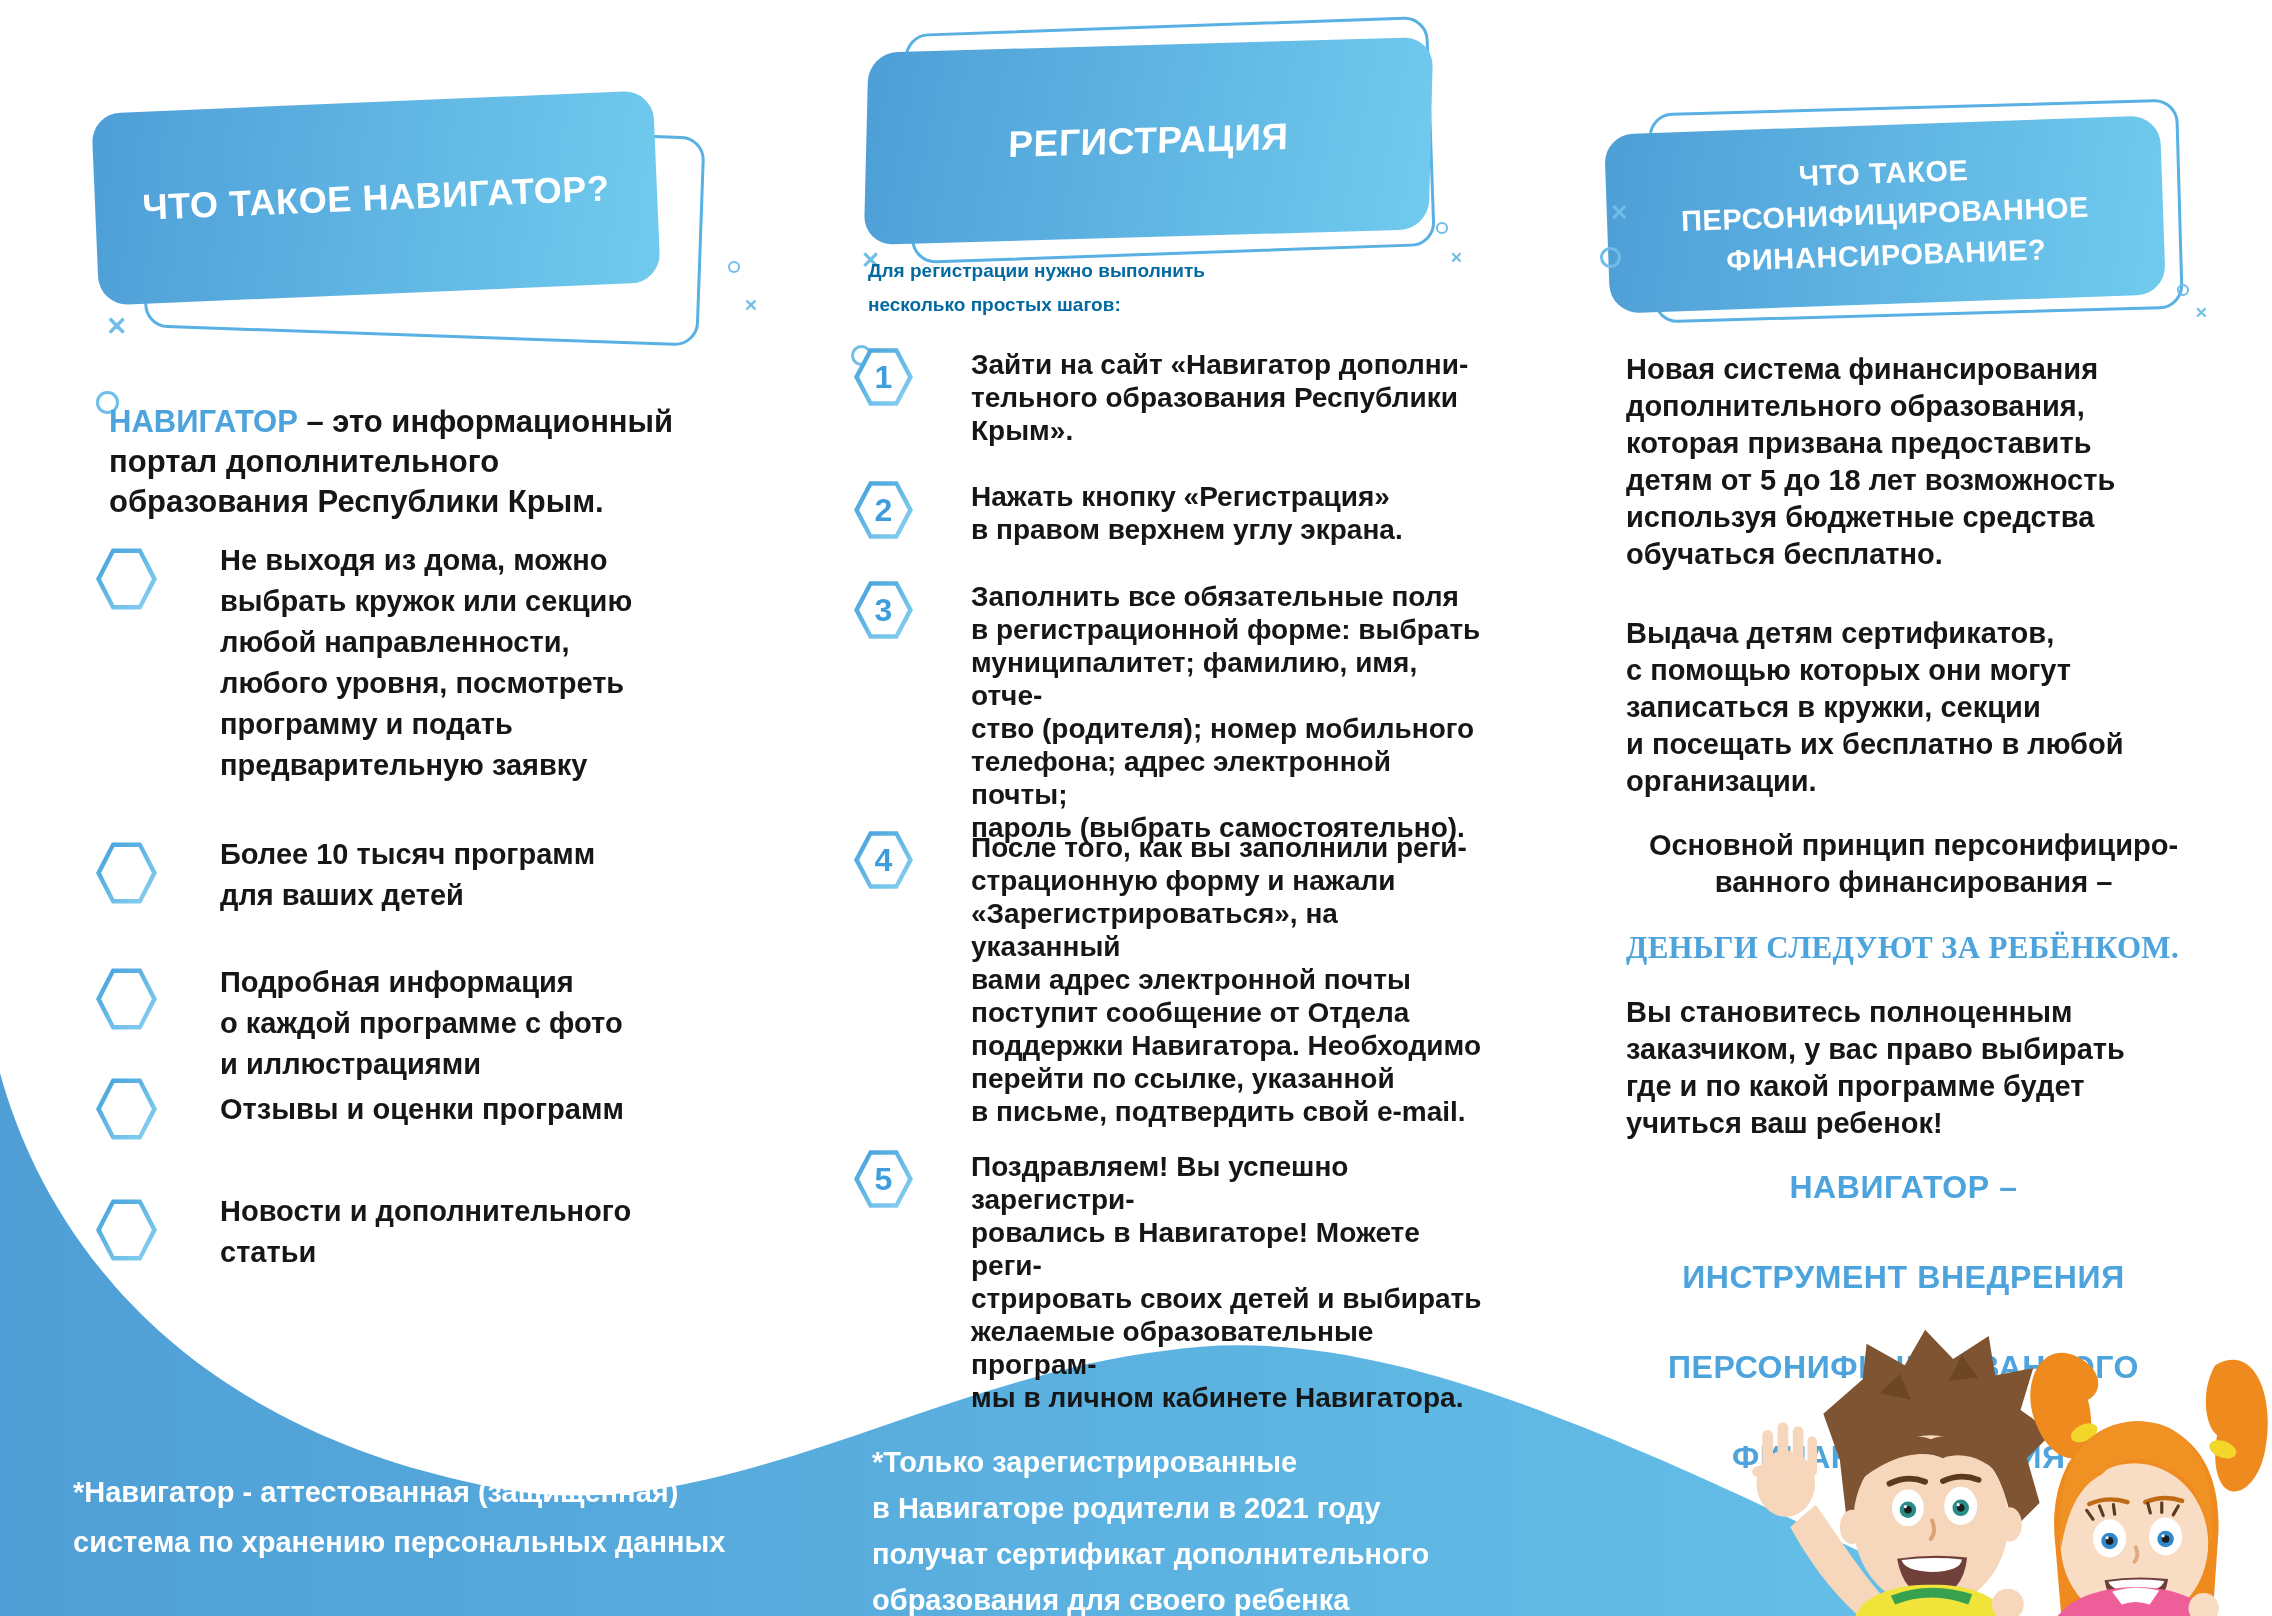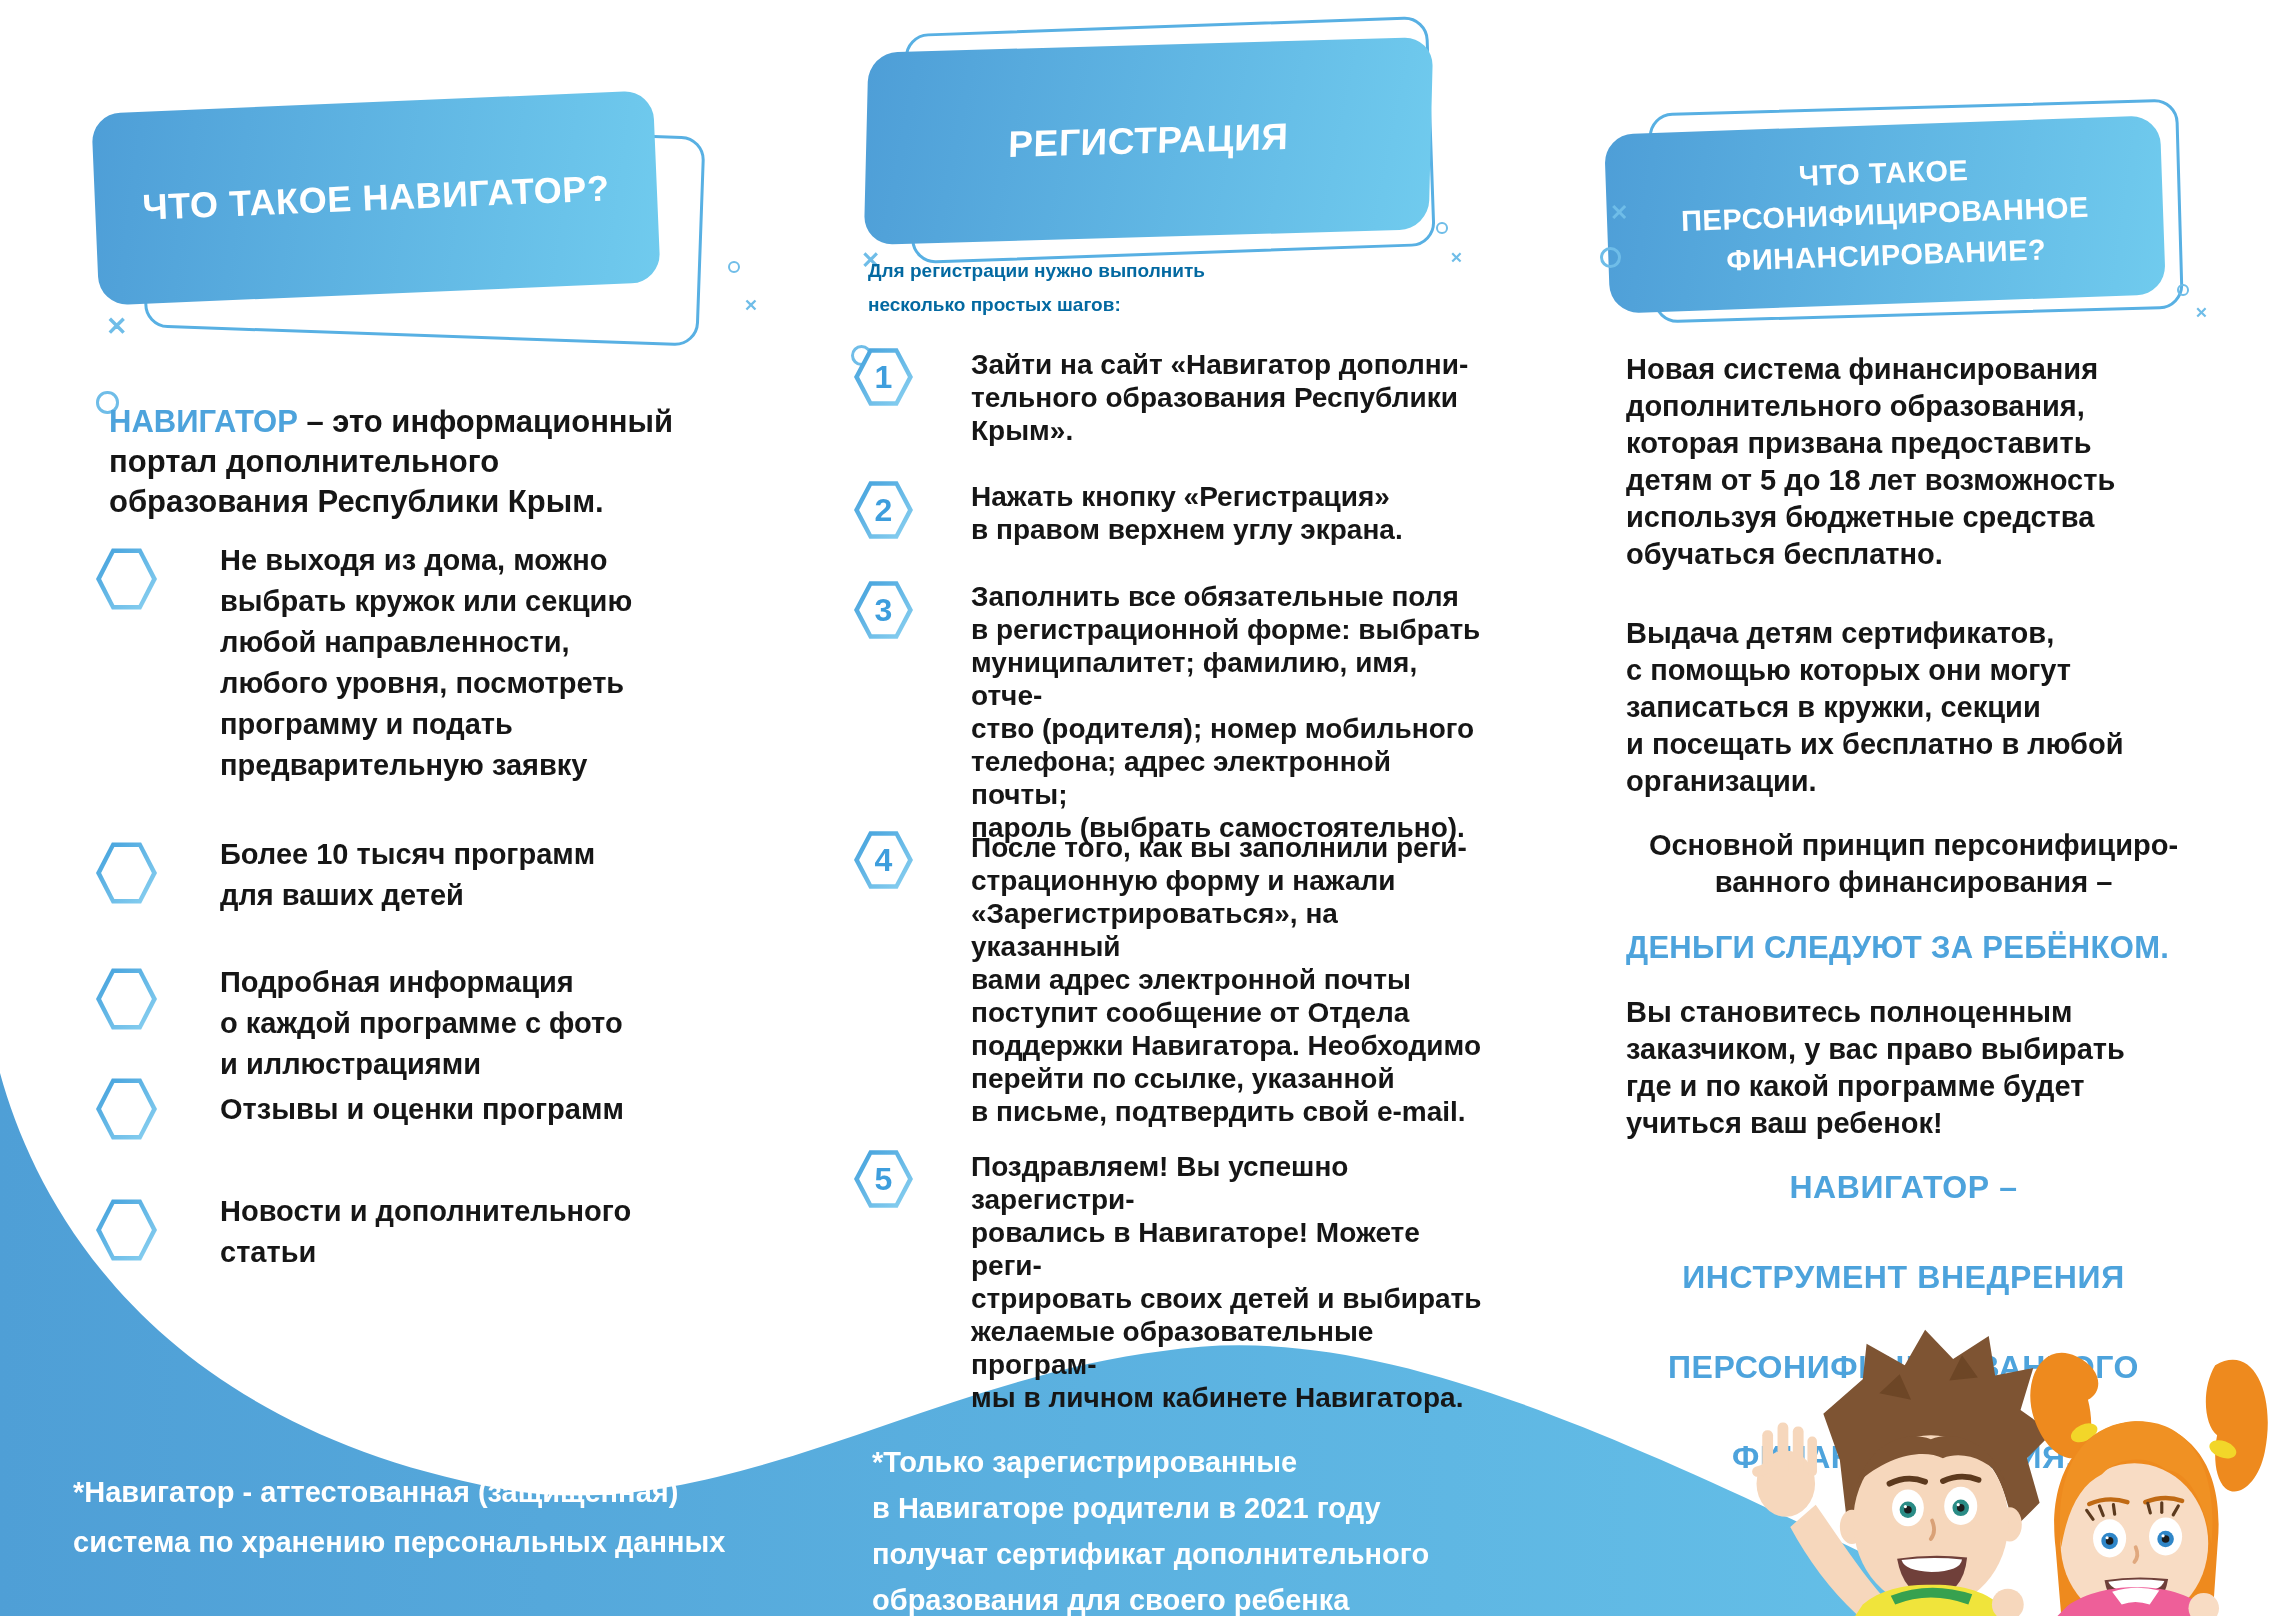--- a/index.html
+++ b/index.html
@@ -211,21 +211,21 @@
 детям от 5 до 18 лет возможность
 используя бюджетные средства
 обучаться бесплатно.</div>
   <div class="abs rpara pre" style="left:1626px;top:615px;width:575px;">Выдача детям сертификатов,
 с помощью которых они могут
 записаться в кружки, секции
 и посещать их бесплатно в любой
 организации.</div>
   <div class="abs rpara pre" style="left:1626px;top:827px;width:575px;text-align:center;">Основной принцип персонифициро-
 ванного финансирования –</div>
-  <div class="abs highlight-line" style="left:1626px;top:930px;width:601px;">ДЕНЬГИ СЛЕДУЮТ ЗА РЕБЁНКОМ.</div>
+  <div class="abs highlight-line" style="left:1626px;top:930px;width:601px;font-family:Liberation Serif, serif;">ДЕНЬГИ СЛЕДУЮТ ЗА РЕБЁНКОМ.</div>
   <div class="abs rpara pre" style="left:1626px;top:994px;width:575px;">Вы становитесь полноценным
 заказчиком, у вас право выбирать
 где и по какой программе будет
 учиться ваш ребенок!</div>
   <div class="abs closing pre" style="left:1584px;top:1142px;width:639px;">НАВИГАТОР –
 ИНСТРУМЕНТ ВНЕДРЕНИЯ
 ПЕРСОНИФИЦИРОВАННОГО
 ФИНАНСИРОВАНИЯ.</div>
 </section>
 

